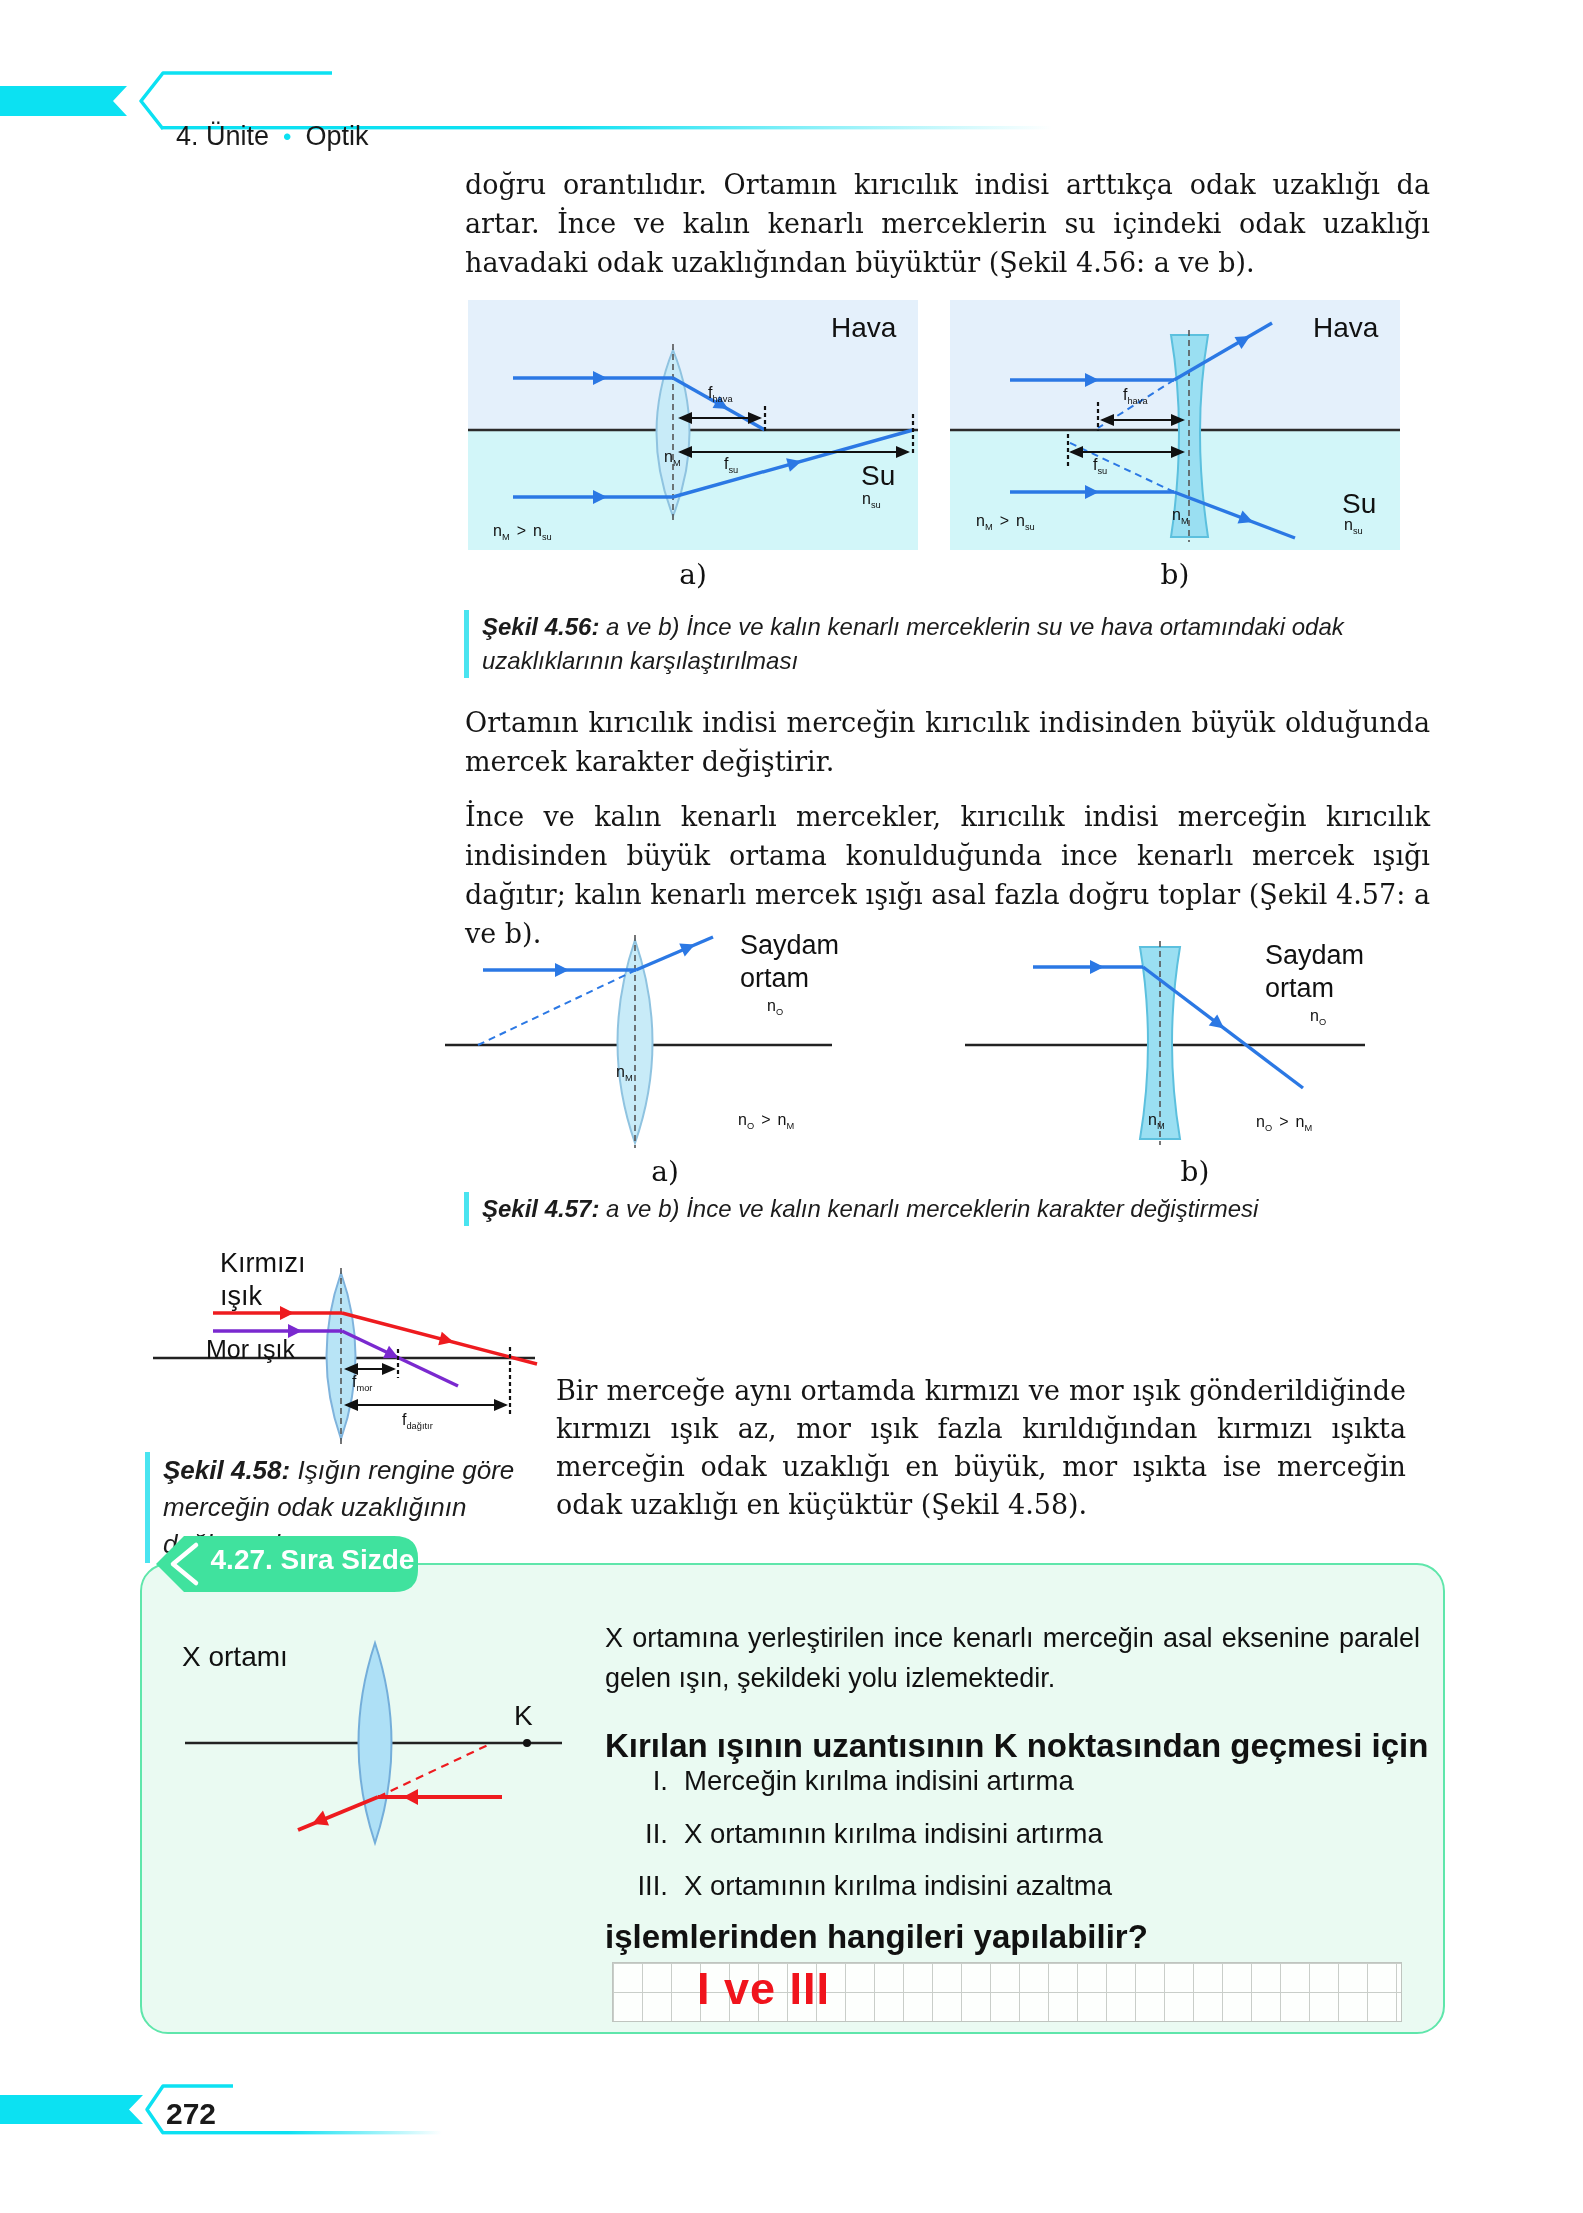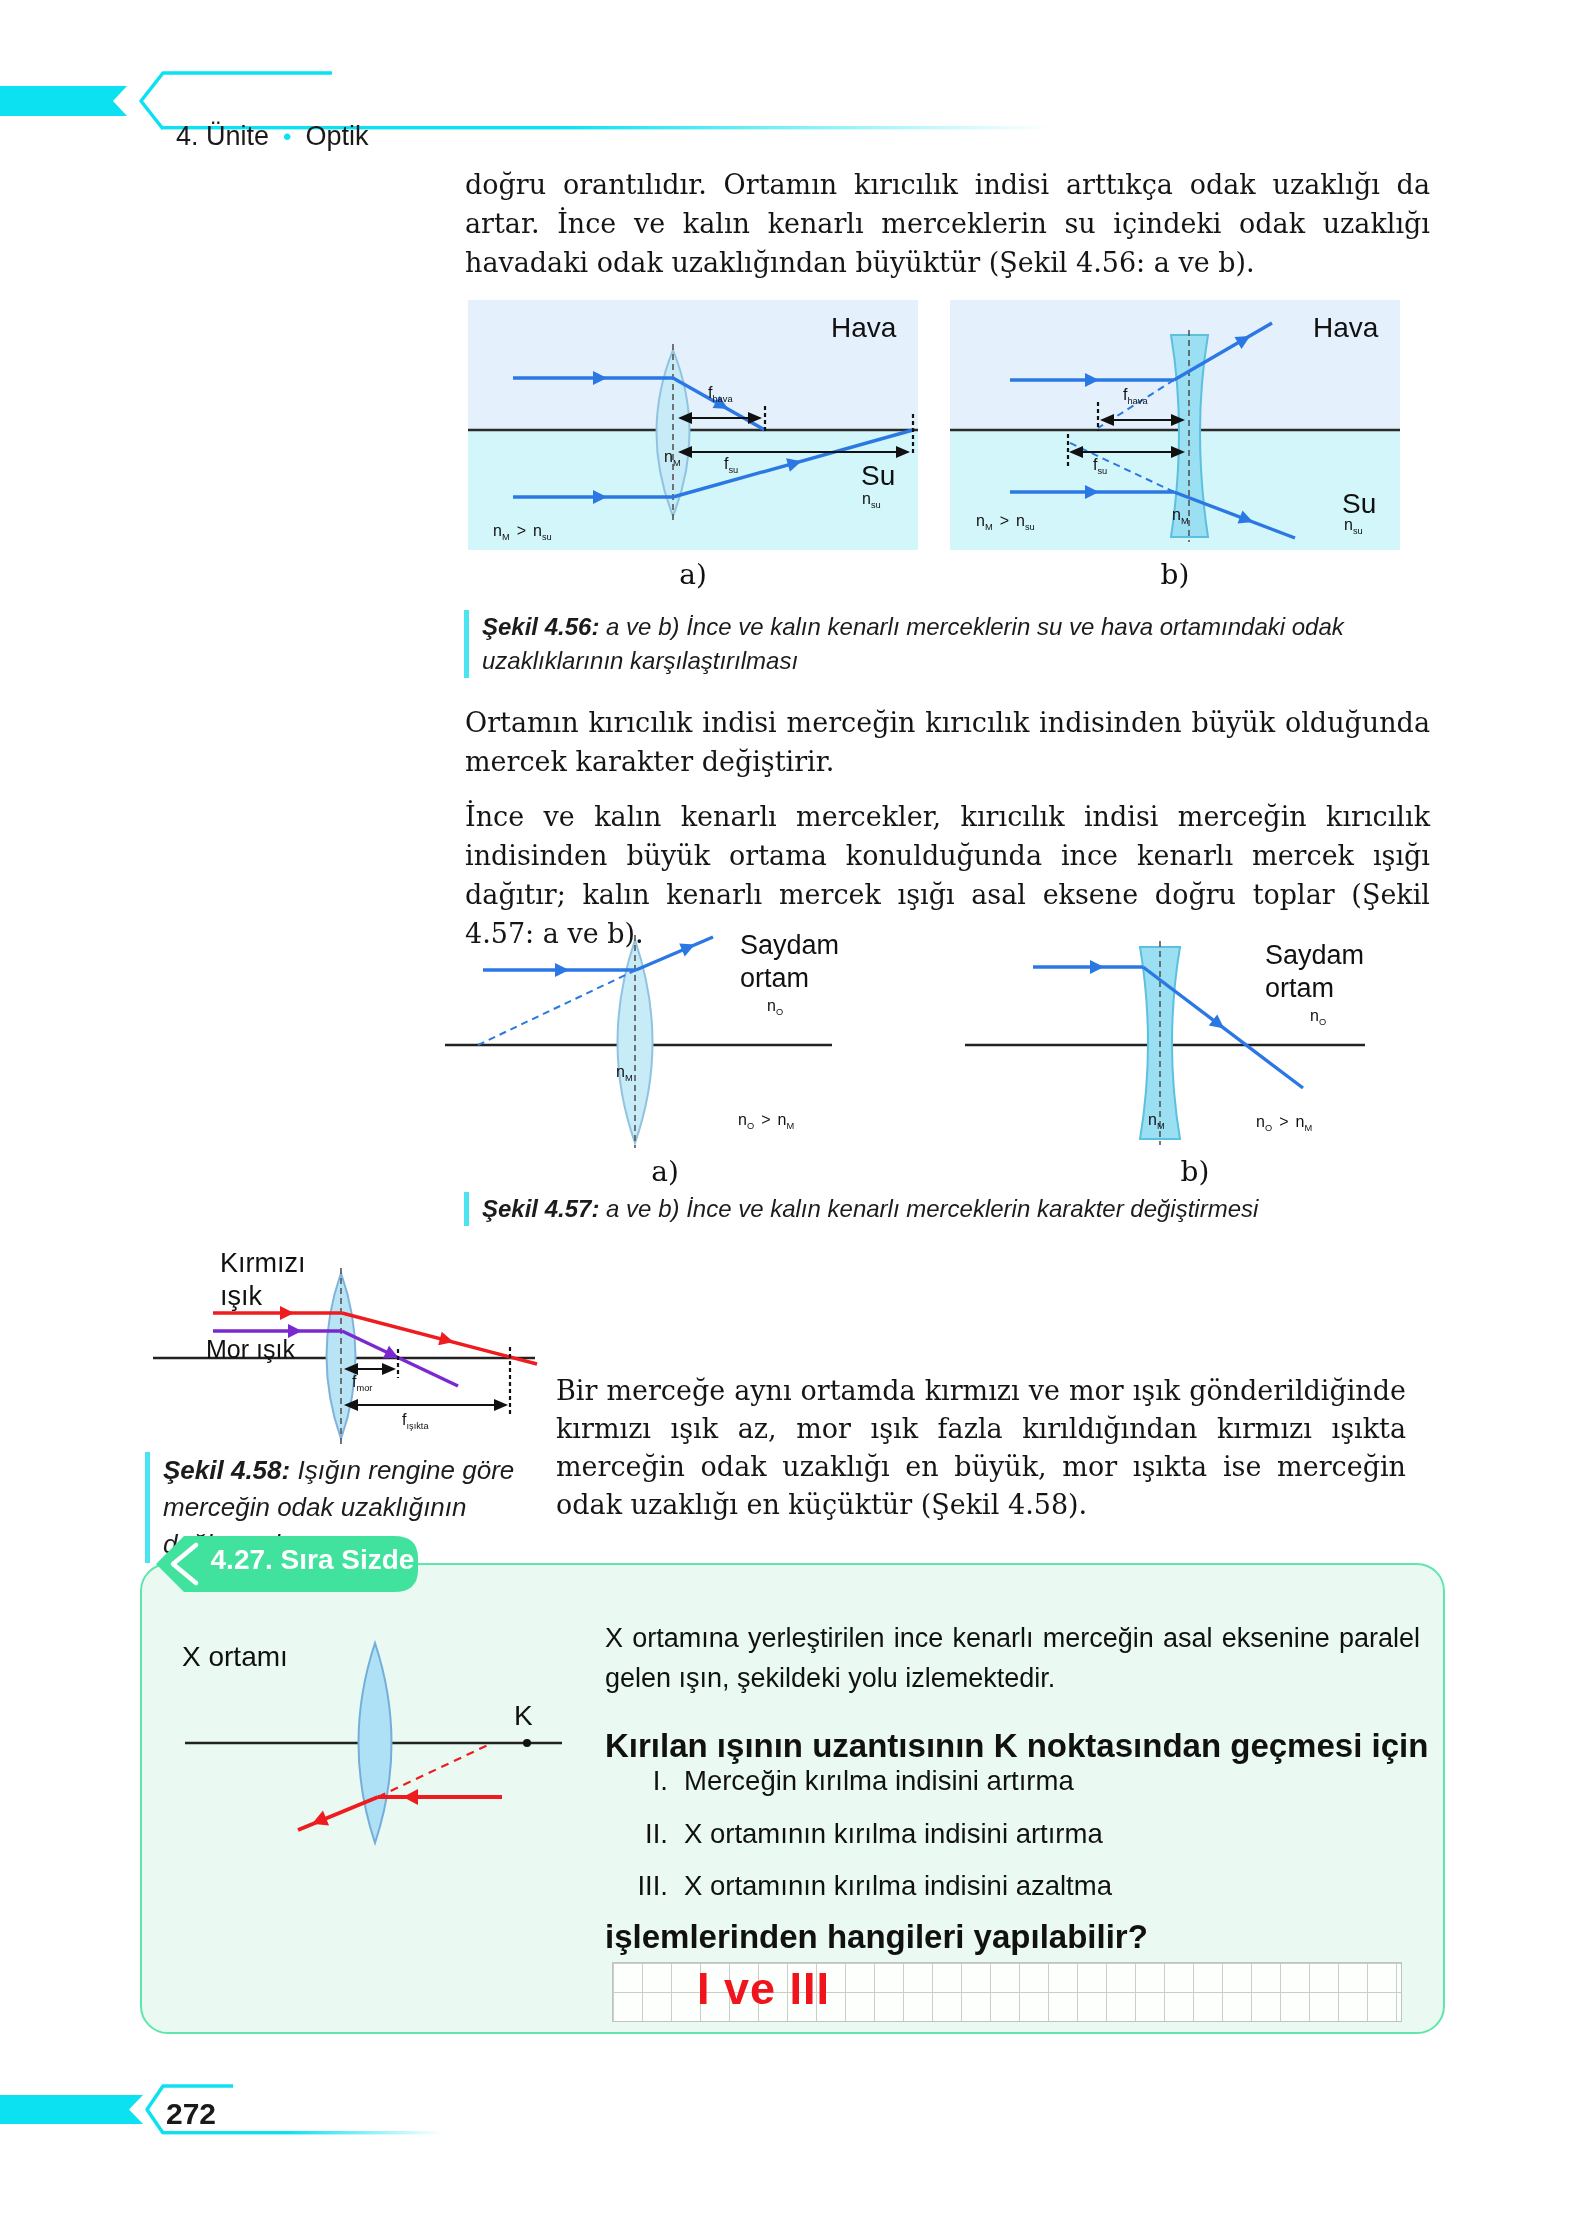--- a/index.html
+++ b/index.html
@@ -148,21 +148,21 @@
     <div class="tagrow" style="top:258px">b)</div>
   </div>
 
   <div class="abs cap" style="left:452px;top:610px;width:900px">
     <div class="capbar"></div>
     <div class="capbody"><span class="lbl">Şekil 4.56:</span>
       <span class="txt">a ve b) İnce ve kalın kenarlı merceklerin su ve hava ortamındaki odak uzaklıklarının karşılaştırılması</span></div>
   </div>
 
   <div class="abs para" style="left:465px;top:703px;width:965px">Ortamın kırıcılık indisi merceğin kırıcılık indisinden büyük olduğunda mercek karakter değiştirir.</div>
-  <div class="abs para" style="left:465px;top:797px;width:965px">İnce ve kalın kenarlı mercekler, kırıcılık indisi merceğin kırıcılık indisinden büyük ortama konulduğunda ince kenarlı mercek ışığı dağıtır; kalın kenarlı mercek ışığı asal eksene doğru toplar (Şekil 4.57: a ve b).</div>
+  <div class="abs para" style="left:465px;top:797px;width:965px">İnce ve kalın kenarlı mercekler, kırıcılık indisi merceğin kırıcılık indisinden büyük ortama konulduğunda ince kenarlı mercek ışığı dağıtır; kalın kenarlı mercek ışığı asal fazla doğru toplar (Şekil 4.57: a ve b).</div>
 
   <div class="abs" style="left:430px;top:925px;width:470px;height:270px">
     <svg width="470" height="250" viewBox="0 0 470 250">
       <line x1="15" y1="120" x2="402" y2="120" stroke="#222" stroke-width="2.4"></line>
       <path d="M205,15 Q240,118 205,218 Q170,118 205,15 Z" fill="#c8ebf8" stroke="#8fc3e0" stroke-width="2"></path>
       <line x1="205" y1="10" x2="205" y2="223" stroke="#555" stroke-width="1.6" stroke-dasharray="6 4"></line>
       <g>
         <line x1="53" y1="45" x2="206" y2="45" stroke="#2b78e4" stroke-width="3.4"></line>
         <polygon points="0,-7 14,0 0,7" fill="#2b78e4" transform="translate(125,45)"></polygon>
       </g>
@@ -228,21 +228,21 @@
         <polygon points="0,-7 14,0 0,7" fill="#7a29cf" transform="translate(246,107) rotate(25.4)"></polygon>
       </g>
       <line x1="258" y1="104" x2="258" y2="133" stroke="#111" stroke-width="2.2" stroke-dasharray="4 3"></line>
       <line x1="370" y1="102" x2="370" y2="170" stroke="#111" stroke-width="2.2" stroke-dasharray="4 3"></line>
       <line x1="206" y1="124" x2="254" y2="124" stroke="#111" stroke-width="2" marker-start="url(#ablk)" marker-end="url(#ablk)"></line>
       <line x1="206" y1="160" x2="366" y2="160" stroke="#111" stroke-width="2" marker-start="url(#ablk)" marker-end="url(#ablk)"></line>
     </svg>
     <div class="medlbl" style="left:80px;top:2px;width:110px">Kırmızı ışık</div>
     <div class="medlbl" style="left:66px;top:88px;width:120px;font-size:25px">Mor ışık</div>
     <span class="dlbl" style="left:212px;top:128px"><span>f</span><sub>mor</sub></span>
-    <span class="dlbl" style="left:262px;top:166px"><span>f</span><sub>ışıkta</sub></span>
+    <span class="dlbl" style="left:262px;top:166px"><span>f</span><sub>dağıtır</sub></span>
   </div>
 
   <div class="abs cap cap458" style="left:133px;top:1452px;width:400px">
     <div class="capbar"></div>
     <div class="capbody"><span class="lbl">Şekil 4.58:</span>
       <span class="txt">Işığın rengine göre merceğin odak uzaklığının değişmesi</span></div>
   </div>
 
   <div class="abs para" style="left:556px;top:1372px;width:850px;line-height:38px">Bir merceğe aynı ortamda kırmızı ve mor ışık gönderildiğinde kırmızı ışık az, mor ışık fazla kırıldığından kırmızı ışıkta merceğin odak uzaklığı en büyük, mor ışıkta ise merceğin odak uzaklığı en küçüktür (Şekil 4.58).</div>
 

